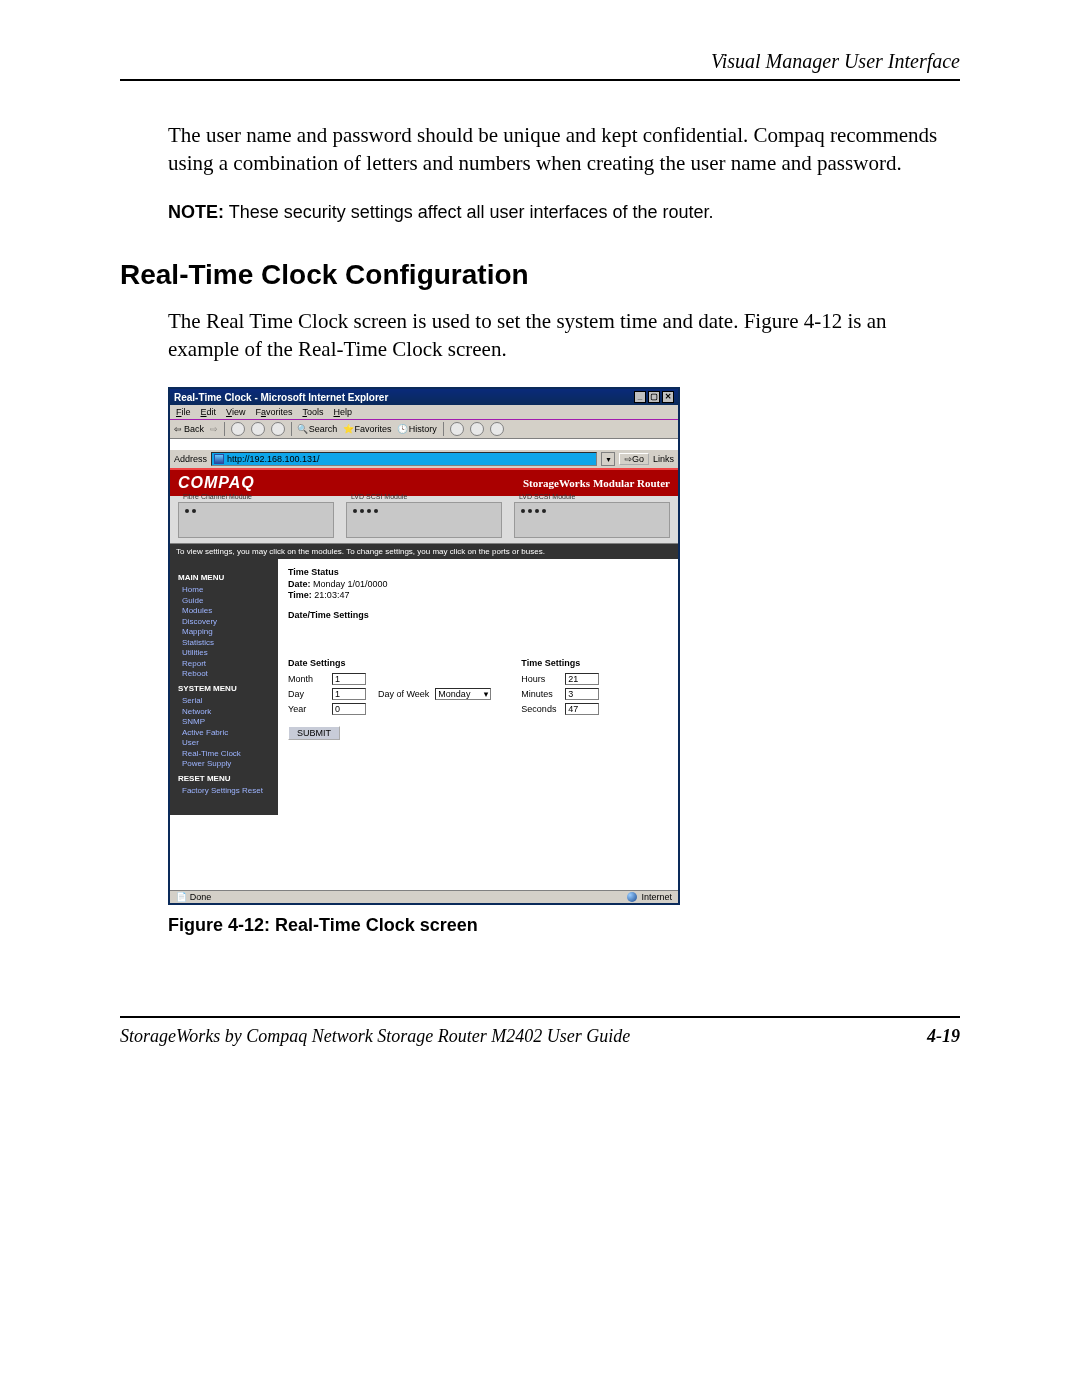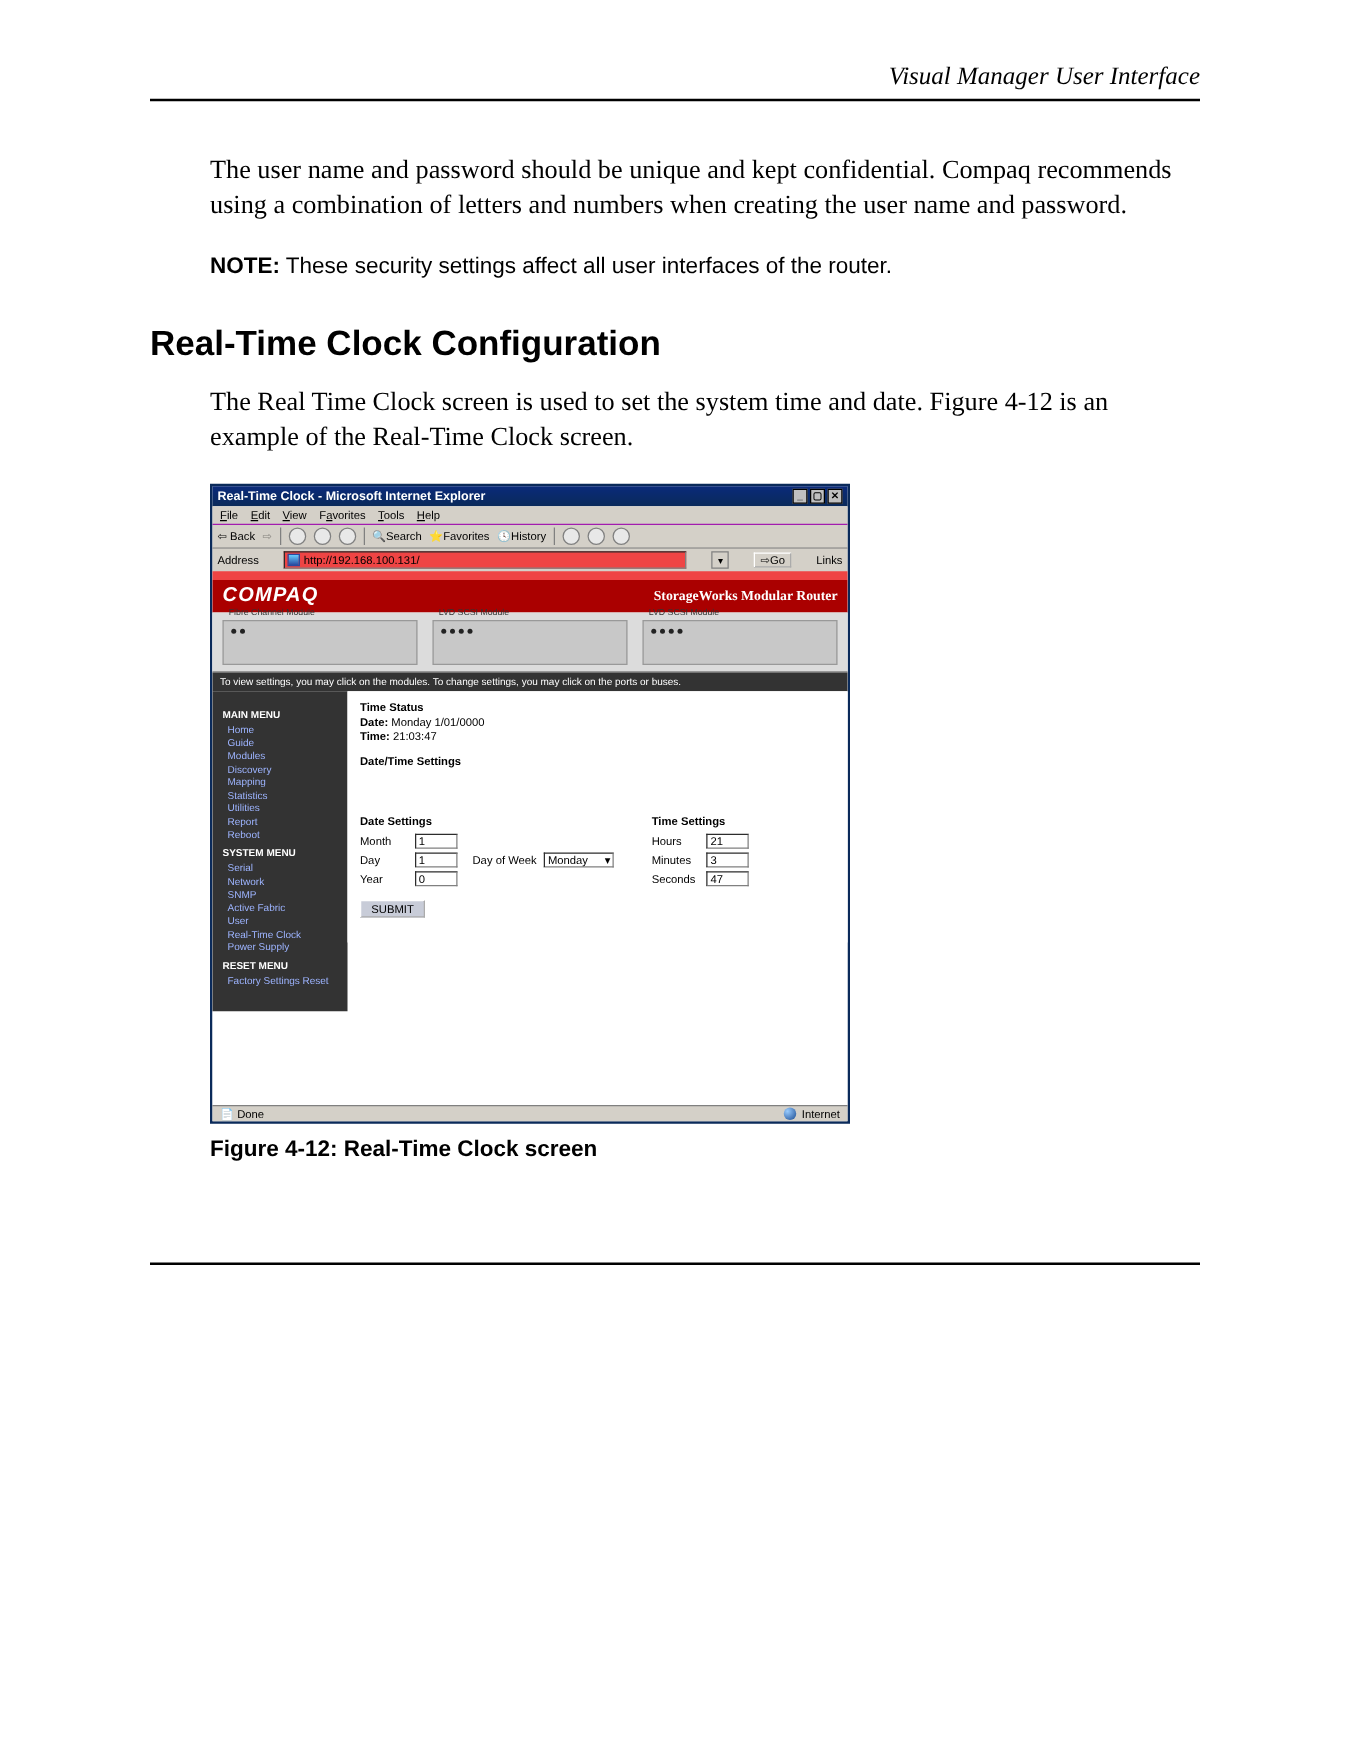--- a/index.html
+++ b/index.html
@@ -61,25 +61,25 @@
     display:flex;gap:10px;padding:2px 6px;font-size:9px;color:#000;
   }
   .ie-menubar span u{text-decoration:underline;}
   .ie-toolbar {
     background:#d4d0c8;border-bottom:1px solid #808080;
     display:flex;align-items:center;gap:6px;padding:2px 4px;font-size:9px;color:#000;
   }
   .tb-ico{width:14px;height:14px;background:#e8e8e8;border:1px solid #808080;border-radius:50%;display:inline-block;}
   .tb-sep{width:1px;height:14px;background:#808080;}
   .ie-addressbar{
-    background:#d4d0c8;border-bottom:7px solid #ef4444;
-    display:flex;align-items:center;gap:20px;padding:2px 4px;font-size:9px;
+    background:#d4d0c8;border-bottom:2px solid #ef4444;
+    display:flex;align-items:center;gap:4px;padding:2px 4px;font-size:9px;margin-top:11px;
   }
   .addr-input{
-    flex:1;background:#ef4444;border:1px inset #808080;padding:1px 2px;font-size:9px;
+    flex:1;background:#0ea5e9;border:1px inset #808080;padding:1px 2px;font-size:9px;
     display:flex;align-items:center;gap:3px;
   }
   .addr-ie{width:10px;height:10px;border:1px solid #2a4aa0;display:inline-block;background:linear-gradient(#6cf,#2a4aa0);}
   .addr-drop{width:14px;height:14px;border:1px solid #808080;background:#d4d0c8;display:flex;align-items:center;justify-content:center;font-size:8px;}
   .go-btn{border:1px outset #fff;background:#d4d0c8;padding:0 4px;font-size:9px;}
   .ie-content{background:#fff;min-height:420px;position:relative;}
   .brand-bar{
     display:flex;justify-content:space-between;align-items:center;
     background:#a00;padding:4px 8px;
   }
@@ -325,14 +325,18 @@
           <span>Internet</span>
         </span>
       </div>
     </div>
   </div>
 
   <div class="caption">Figure 4-12:  Real-Time Clock screen</div>
 
   <div class="footer-area">
     <hr class="hr-bot">
+    <div class="footer-row">
+      <span class="footer-left">StorageWorks by Compaq Network Storage Router M2402 User Guide</span>
+      <span class="footer-right">4-19</span>
+    </div>
   </div>
 </div>
 
 </body></html>

